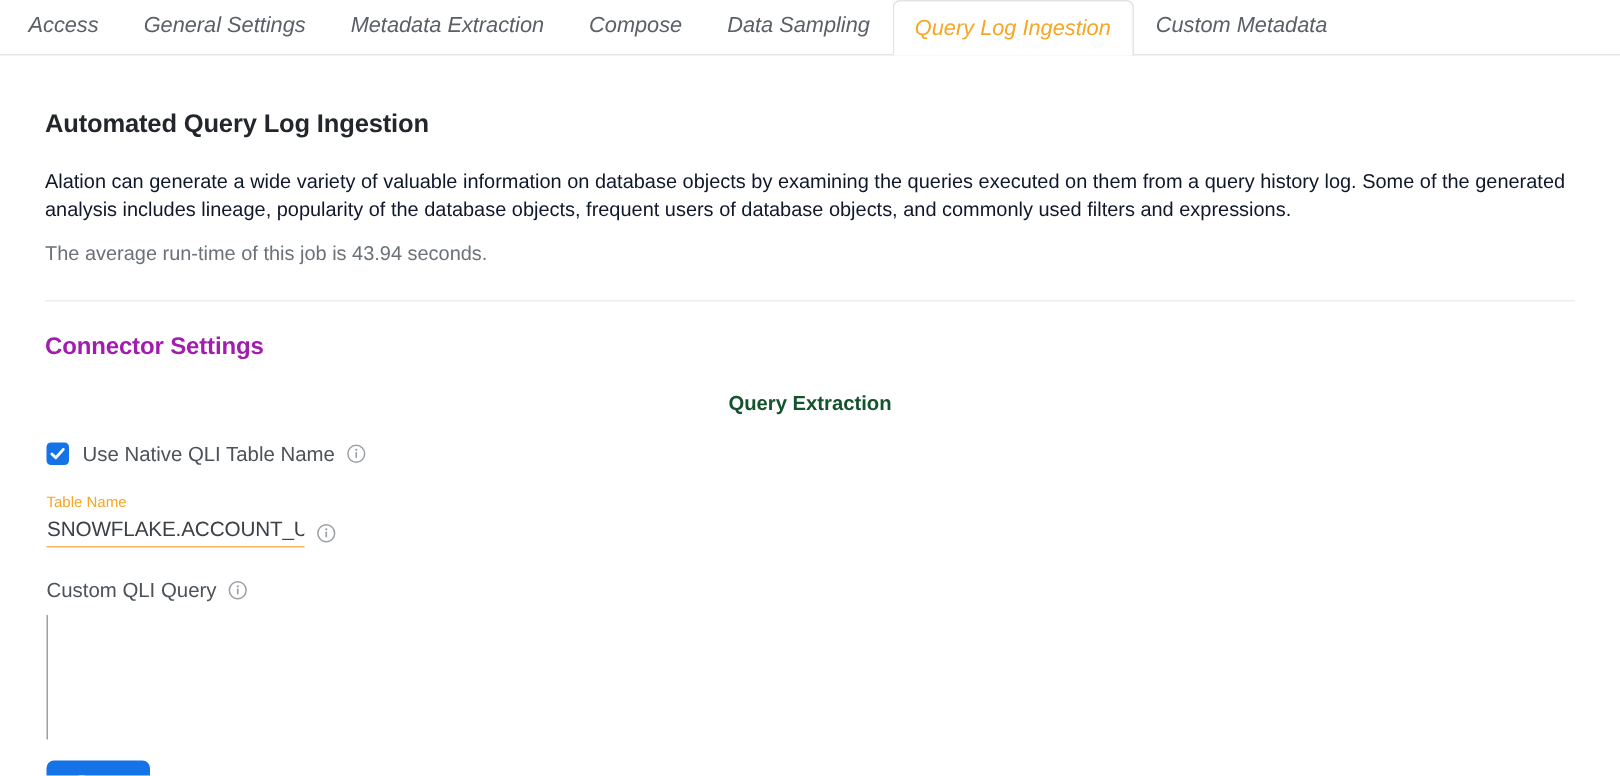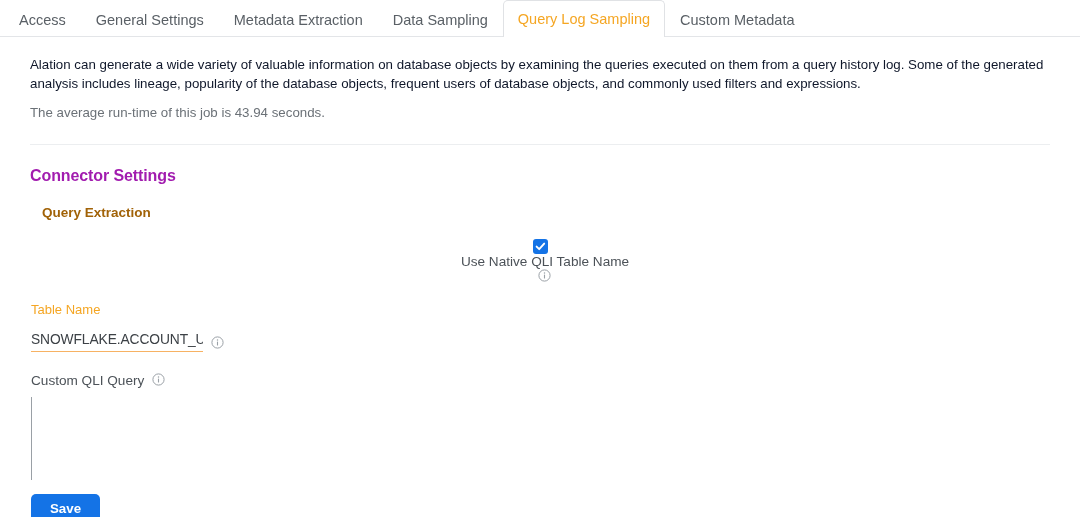--- a/index.html
+++ b/index.html
@@ -14,23 +14,24 @@
     color: #2b2f33;
     overflow: hidden;
     position: relative;
   }
 
   
   .tabbar {
     position: relative;
     height: 37px;
     display: flex;
-    align-items: flex-end;
+    align-items: flex-start;
     padding-left: 0px;
     box-sizing: border-box;
+    font-style: italic;
   }
   .tabbar-rule {
     position: absolute;
     left: 0;
     right: 0;
     bottom: 0;
     height: 1px;
     background: #e3e5e8;
   }
   .tab {
@@ -92,30 +93,30 @@
   .section-title {
     font-size: 16px;
     font-weight: bold;
     color: #a21caf;
     margin: 22px 0 0 0;
     letter-spacing: -0.1px;
   }
   .subsection-title {
     font-size: 13.5px;
     font-weight: bold;
-    color: #a16207;
-    margin: 20px 0 0 12px;
+    color: #14532d;
+    margin: 20px 0 0 0;
+    text-align: center;
   }
 
   
   .checkbox-row {
     display: flex;
     align-items: center;
     margin: 19px 0 0 1px;
-    flex-direction: column;
   }
   .checkbox {
     width: 15px;
     height: 15px;
     border-radius: 3px;
     background: #1473e6;
     display: inline-flex;
     align-items: center;
     justify-content: center;
     cursor: pointer;
@@ -138,24 +139,24 @@
     cursor: pointer;
     vertical-align: middle;
   }
   .info-icon svg { display: block; }
 
   
   .field-block {
     margin: 21px 0 0 1px;
   }
   .field-label {
-    font-size: 13px;
+    font-size: 10px;
     color: #f5a623;
     line-height: 1;
-    margin-bottom: 16px;
+    margin-bottom: 4px;
     display: block;
   }
   .field-row {
     display: flex;
     align-items: center;
   }
   .text-input {
     width: 172px;
     border: none;
     border-bottom: 1.5px solid #f7b263;
@@ -167,21 +168,21 @@
     background: transparent;
     letter-spacing: -0.1px;
   }
 
   
   .qli-block {
     margin: 21px 0 0 1px;
   }
   .qli-label-row {
     display: flex;
-    align-items: flex-start;
+    align-items: center;
   }
   .qli-label {
     font-size: 13.6px;
     color: #4c5258;
   }
   .code-editor {
     margin-top: 9px;
     height: 83px;
     border-left: 1px solid #9aa0a6;
     position: relative;
@@ -202,28 +203,30 @@
     line-height: 1;
   }
 </style>
 </head>
 <body>
 
 <div class="tabbar">
   <div class="tab">Access</div>
   <div class="tab">General Settings</div>
   <div class="tab">Metadata Extraction</div>
+  <div class="tab">Compose</div>
   <div class="tab">Data Sampling</div>
-  <div class="tab active">Query Log Sampling</div>
+  <div class="tab active">Query Log Ingestion</div>
   <div class="tab">Custom Metadata</div>
   <div class="tabbar-rule"></div>
 </div>
 
 <div class="content">
 
+  <h1 class="page-title">Automated Query Log Ingestion</h1>
 
   <p class="intro-text">Alation can generate a wide variety of valuable information on database objects by examining the queries executed on them from a query history log. Some of the generated analysis includes lineage, popularity of the database objects, frequent users of database objects, and commonly used filters and expressions.</p>
 
   <p class="runtime-text">The average run-time of this job is 43.94 seconds.</p>
 
   <div class="divider"></div>
 
   <h2 class="section-title">Connector Settings</h2>
 
   <h3 class="subsection-title">Query Extraction</h3>

